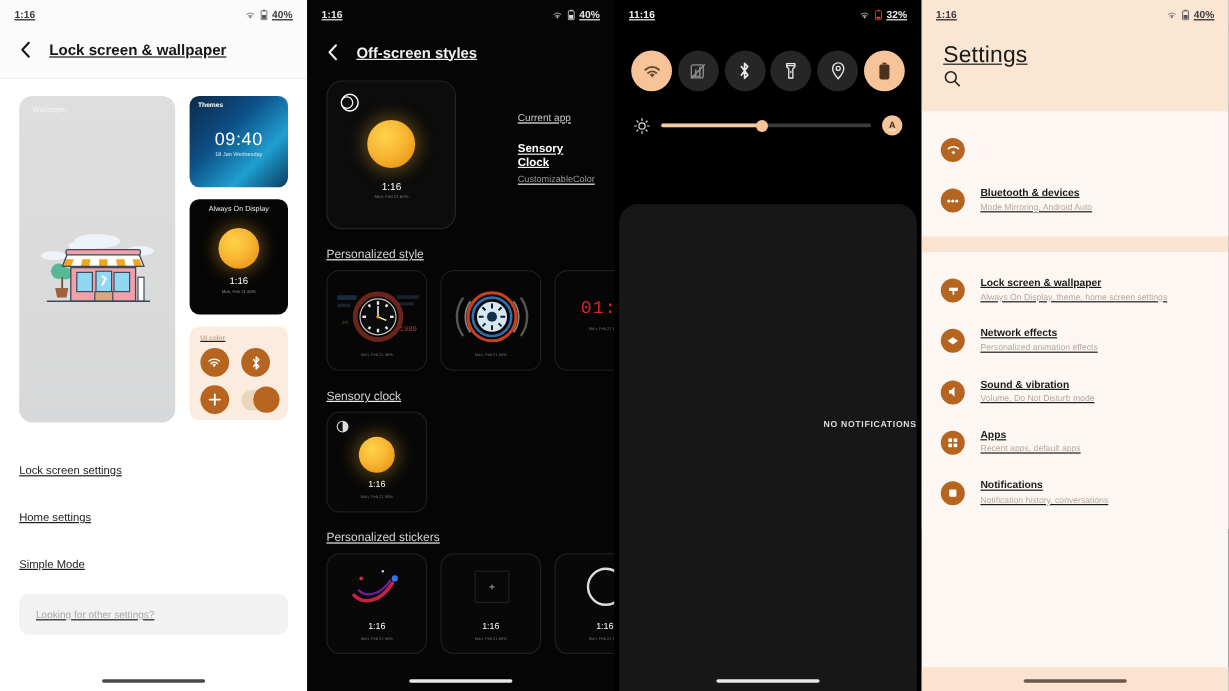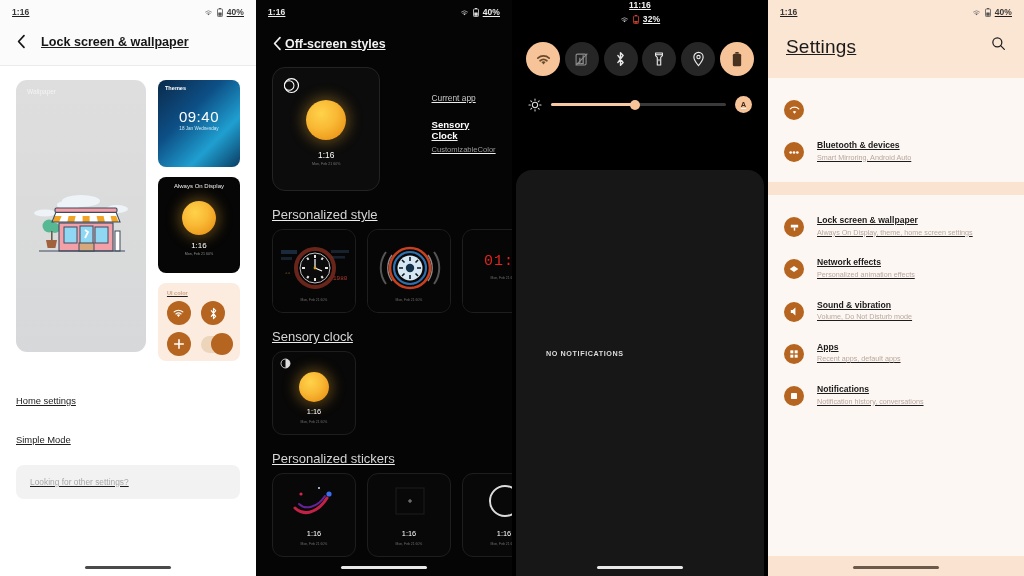--- a/index.html
+++ b/index.html
@@ -31,21 +31,21 @@
   .p1-cards { display: flex; gap: 12px; }
   .card-wall {
     width: 133px; height: 272px; border-radius: 11px;
     background: linear-gradient(180deg,#dedede 0%,#d7d8d9 100%);
     position: relative; overflow: hidden;
   }
   .card-wall .lbl { position: absolute; top: 8px; left: 11px; font-size: 6.5px; color: #f4f4f4; font-weight: 500; }
   .card-wall .art { position: absolute; left: 50%; top: 52%; transform: translate(-50%,-50%); }
   .right-col { display: flex; flex-direction: column; gap: 10px; width: 84px; }
   .card-theme {
-    height: 87px; border-radius: 8px; overflow: hidden; position: relative;
+    height: 76px; border-radius: 8px; overflow: hidden; position: relative;
     background: linear-gradient(135deg,#0b2a4a 0%,#0d4f86 38%,#1f9fd0 70%,#0a3c63 100%);
   }
   .card-theme .lbl { position: absolute; top: 5px; left: 7px; font-size: 5.6px; color: #fff; font-weight: 600; }
   .card-theme .clk { position: absolute; top: 28px; width: 100%; text-align: center; color: #fff;
                      font-size: 15px; font-weight: 300; letter-spacing: .5px; }
   .card-theme .dt { position: absolute; top: 46px; width: 100%; text-align: center; color: #cfe8f5; font-size: 4.6px; }
   .card-aod {
     height: 96px; border-radius: 8px; background: #060606; position: relative; overflow: hidden;
   }
   .card-aod .lbl { position: absolute; top: 6px; width: 100%; text-align: center; font-size: 6px; color: #efefef; font-weight: 500; }
@@ -71,73 +71,73 @@
   .p1-search {
     margin-top: 6px; height: 34px; border-radius: 8px; background: #f2f2f2;
     display: flex; align-items: center; padding: 0 14px; font-size: 8.4px; color: #a8a8a8;
   }
   .navbar { position: absolute; bottom: 7px; left: 50%; transform: translateX(-50%);
             width: 86px; height: 3.5px; border-radius: 2px; }
 
   
   #p2 { background: #050505; color: #eee; }
   #p2 .statusbar { color: #e9e9e9; }
-  .p2-appbar { display: flex; align-items: center; gap: 2px; padding: 12px 16px 16px 16px; }
+  .p2-appbar { display: flex; align-items: center; gap: 14px; padding: 12px 16px 16px 16px; }
   .p2-title { font-size: 12.4px; font-weight: bold; color: #f2f2f2; }
   .p2-hero { display: flex; gap: 16px; padding: 0 16px; }
   .hero-card {
     width: 112px; height: 124px; border-radius: 13px; background: #0c0c0c;
     border: 1px solid #232323; position: relative;
   }
   .hero-card .moon { position: absolute; top: 9px; left: 10px; }
   .hero-card .sun { width: 40px; height: 40px; position: absolute; left: 50%; top: 32px; transform: translateX(-50%); }
   .hero-card .clk { position: absolute; top: 82px; width: 100%; text-align: center; color: #fff; font-size: 8.4px; }
   .hero-card .dt { position: absolute; top: 94px; width: 100%; text-align: center; color: #777; font-size: 3.6px; }
   .hero-meta { padding-top: 26px; margin-left: 35px; }
   .hero-meta .cur { font-size: 8.4px; color: #c6c6c6; margin-bottom: 16px; }
   .hero-meta .nm { font-size: 9.6px; color: #fff; font-weight: bold; margin-bottom: 4px; }
   .hero-meta .sub { font-size: 7.6px; color: #9a9a9a; }
-  .sec-title { font-size: 13px; color: #d4d4d4; padding: 0 16px; margin: 16px 0 7px 16px; margin-left: 16px; }
+  .sec-title { font-size: 10px; color: #d4d4d4; padding: 0 16px; margin: 16px 0 7px 16px; margin-left: 16px; }
   .row { display: flex; gap: 11px; padding-left: 16px; }
   .tile { flex: 0 0 84px; height: 84px; border-radius: 11px; background: #080808;
           border: 1px solid #1e1e1e; position: relative; overflow: hidden; }
   .tile .dt { position: absolute; bottom: 10px; width: 100%; text-align: center; color: #6f6f6f; font-size: 3.4px; }
   .tile .clk { position: absolute; bottom: 18px; width: 100%; text-align: center; color: #fff; font-size: 7.4px; }
   .tile-sens { flex: 0 0 84px; height: 84px; }
   .tile-sens .sun { width: 30px; height: 30px; position: absolute; left: 50%; top: 20px; transform: translateX(-50%); }
   .tile-sens .moon { position: absolute; top: 6px; left: 7px; }
 
   
   #p3 { background: #000; color: #f0f0f0; }
-  #p3 .statusbar { color: #f2f2f2; flex-direction: column; }
+  #p3 .statusbar { color: #f2f2f2; }
   .p3-date { font-size: 12.4px; color: #ededed; padding: 12px 16px 0 16px; }
   .qs-row { display: flex; justify-content: space-between; padding: 18px 14px 0 14px; }
   .qs {
     width: 34px; height: 34px; border-radius: 50%; background: #262626;
     display: flex; align-items: center; justify-content: center;
   }
   .qs.on { background: #f7c49a; }
   .bright-row { display: flex; align-items: center; gap: 9px; padding: 20px 16px 0 16px; }
   .bright-track { flex: 1; height: 3px; border-radius: 2px; background: #3a3a3a; position: relative; }
   .bright-fill { position: absolute; left: 0; top: 0; height: 3px; border-radius: 2px; background: #f6c9a2; }
   .bright-knob { position: absolute; top: -3.5px; width: 10px; height: 10px; border-radius: 50%; background: #f7c49a; }
   .auto-btn { width: 17px; height: 17px; border-radius: 50%; background: #f7c49a; color: #3a2b1d;
               font-size: 7.5px; font-weight: bold; display:flex; align-items:center; justify-content:center; }
   .shade {
     position: absolute; left: 4px; right: 4px; top: 170px; bottom: 0;
     background: #171717; border-radius: 16px 16px 0 0;
-    display: flex; align-items: center; justify-content: flex-start; padding-left: 30px;
+    display: flex; align-items: center; justify-content: flex-end;
   }
   .shade .nonotif { font-size: 7.2px; font-weight: bold; letter-spacing: .6px; color: #dcdcdc; margin-bottom: 40px; }
 
   
   #p4 { background: #fdf7f4; color: #1d1d1d; }
   #p4 .statusbar { color: #3a3a3a; background: #fbe5d3; }
   .p4-head { background: #fbe5d3; padding: 12px 18px 20px 18px; display: flex;
-             align-items: flex-start; justify-content: space-between; }
+             align-items: flex-start; justify-content: space-between; flex-direction: column; }
   .p4-title { font-size: 19px; color: #1a1a1a; letter-spacing: .2px; }
   .p4-group { background: #fdf7f4; padding: 10px 0 10px 0; }
   .p4-sep { height: 13px; background: #fbe3d2; }
   .s-item { display: flex; align-items: flex-start; gap: 13px; padding: 10px 16px; }
   .s-ico { flex: 0 0 20px; width: 20px; height: 20px; border-radius: 50%; background: #b5651f;
            display: flex; align-items: center; justify-content: center; margin-top: 2px; }
   .s-t { font-size: 8.6px; font-weight: bold; color: #1a1a1a; margin-bottom: 2.5px; }
   .s-s { font-size: 7.2px; color: #b8a79c; line-height: 1.35; }
 </style>
 </head>
@@ -253,20 +253,21 @@
             </span>
             <span class="ui-toggle">
                 <i></i>
               </span>
           </div>
         </div>
       </div>
     </div>
 
     <div class="p1-list">
+      <div class="p1-item">Lock screen settings</div>
       <div class="p1-item">Home settings</div>
       <div class="p1-item">Simple Mode</div>
     </div>
 
     <div class="p1-search">Looking for other settings?</div>
   </div>
   <div class="navbar" style="background:#4a4a4a"></div>
 </div>
 
 <div class="panel" id="p2">
@@ -567,21 +568,21 @@
     <div class="s-item">
       <span class="s-ico">
         <svg width="12" height="5" viewBox="0 0 14 6">
             <circle cx="3" cy="3" r="1.6" fill="#fff"></circle>
             <circle cx="7" cy="3" r="1.6" fill="#fff"></circle>
             <circle cx="11" cy="3" r="1.6" fill="#fff"></circle>
           </svg>
       </span>
       <span>
         <span class="s-t" style="display:block">Bluetooth &amp; devices</span>
-        <span class="s-s" style="display:block">Smart Mirroring, Android Auto</span>
+        <span class="s-s" style="display:block">Mode Mirroring, Android Auto</span>
       </span>
     </div>
   </div>
 
   <div class="p4-sep"></div>
 
   <div class="p4-group">
     <div class="s-item">
       <span class="s-ico">
         <svg width="11" height="11" viewBox="0 0 12 12">

